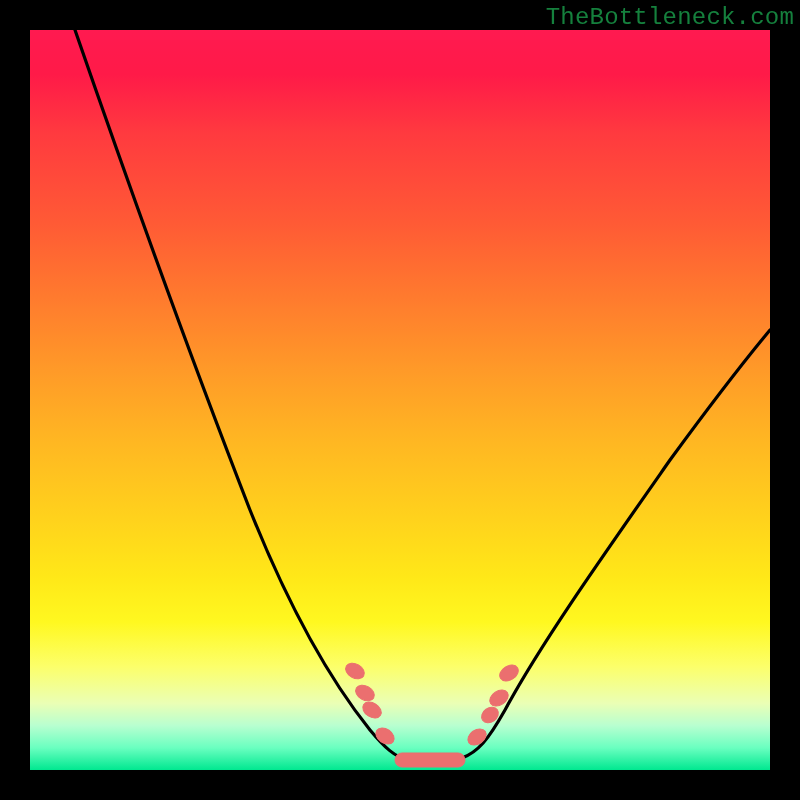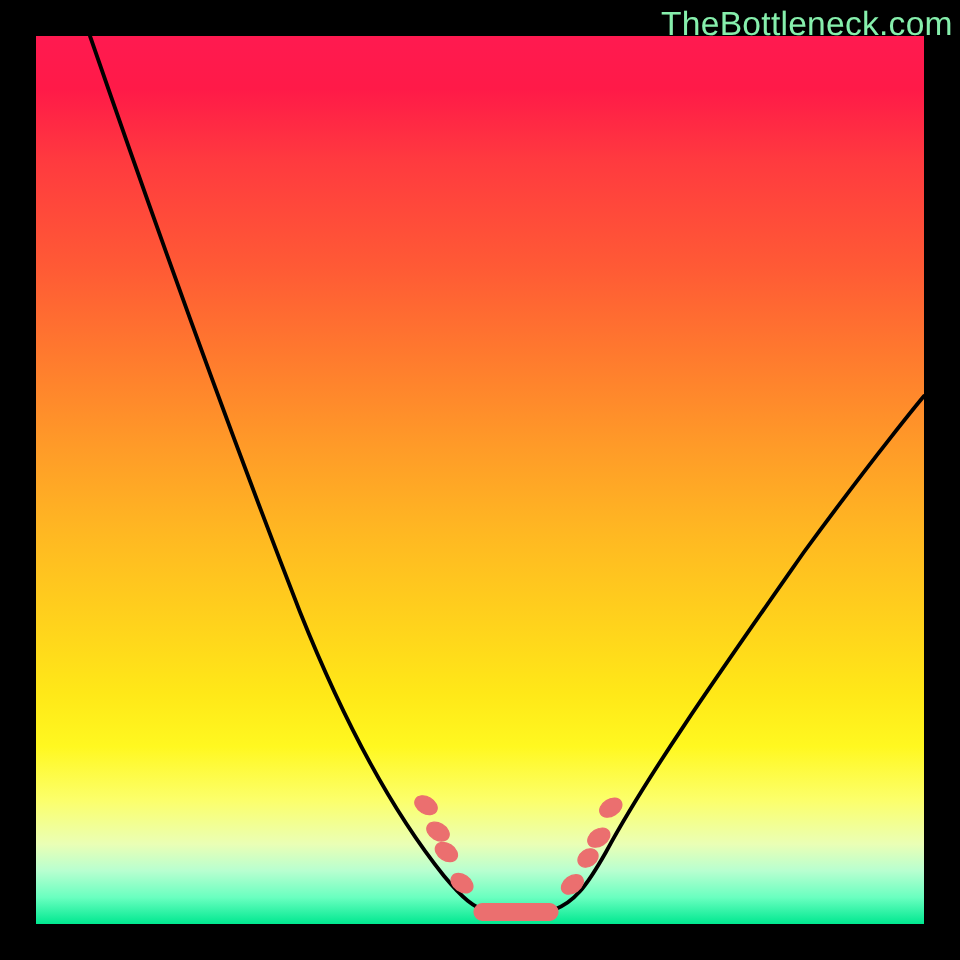--- a/index.html
+++ b/index.html
@@ -46,23 +46,23 @@
       #fcff6a 86%,
       #eaffb5 91%,
       #b8ffd0 94%,
       #6affc0 97%,
       #00e890 100%);
   }
   .watermark {
     position: absolute;
     top: 4px;
     right: 6px;
-    font-family: Liberation Sans, sans-serif;
-    font-size: 28px;
-    color: #86efac;
+    font-family: Liberation Mono, monospace;
+    font-size: 24px;
+    color: #15803d;
     letter-spacing: 0.2px;
   }
   svg.curve {
     position: absolute;
     left: 0;
     top: 0;
     width: 740px;
     height: 740px;
   }
 </style>

